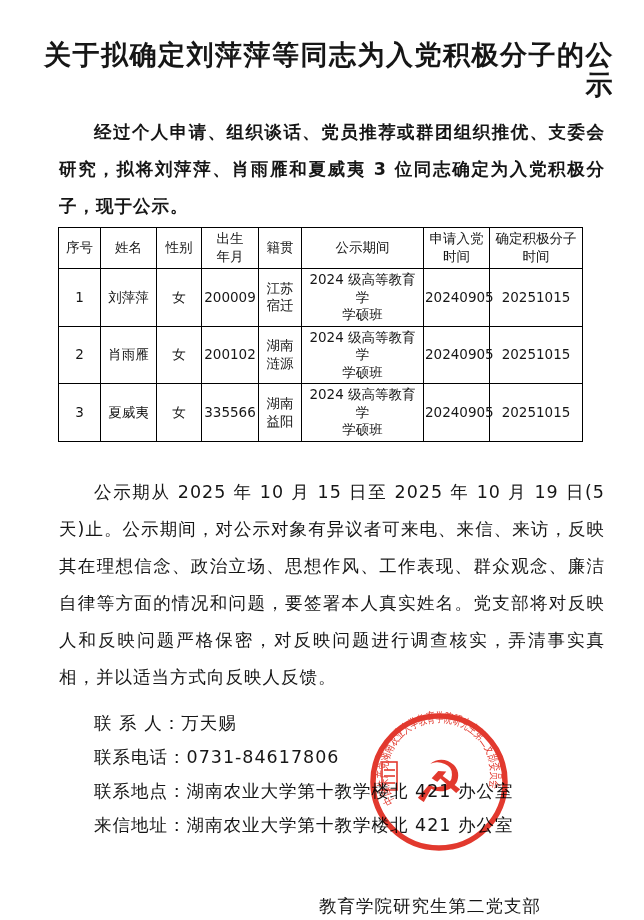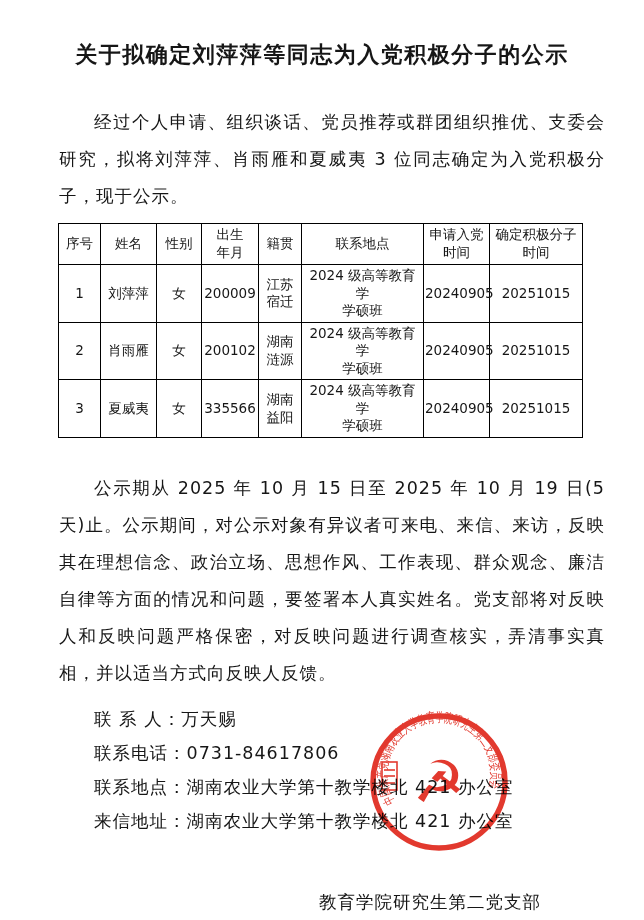--- a/index.html
+++ b/index.html
@@ -2,31 +2,31 @@
 <html><head>
 <meta charset="utf-8">
 <style>
   html,body{margin:0;padding:0;}
   body{
     width:644px;height:920px;position:relative;background:#ffffff;
     font-family:"DejaVu Sans",sans-serif;color:#161616;overflow:hidden;
   }
   .doc{position:absolute;inset:0;}
   .title{
-    margin:40px 30px 0 30px;text-align:center;
-    font-size:22px;font-weight:bold;letter-spacing:1.5px;line-height:30px;
+    margin:40px 30px 0 30px;text-align:right;
+    font-size:27px;font-weight:bold;letter-spacing:1.5px;line-height:30px;
   }
   .para{
     margin:24px 39px 0 59px;font-size:17.5px;line-height:37px;
     text-indent:2em;text-align:justify;letter-spacing:1px;
   }
-  .para.p1{margin-top:34px;}
+  .para.p1{margin-top:14px;font-weight:bold;}
   .para.p2{margin-top:32px;}
   table.roster{
-    margin:8px 0 0 58px;width:524px;border-collapse:collapse;
+    margin:2px 0 0 58px;width:524px;border-collapse:collapse;
     font-size:13.5px;table-layout:fixed;
   }
   table.roster th, table.roster td{
     border:1.5px solid #000;text-align:center;vertical-align:middle;
     white-space:pre-line;line-height:1.3;padding:2px 1px;font-weight:normal;
   }
   table.roster tr.hdr th{height:36px;}
   table.roster tr.datarow td{height:33px;}
   .contact{margin:10px 39px 16px 59px;font-size:17.5px;}
   .contact .cline{padding-left:2em;line-height:34px;letter-spacing:1px;}
@@ -61,21 +61,21 @@
         <col style="width:93px">
     </colgroup>
     <tbody>
       <tr class="hdr">
         <th>序号</th>
         <th>姓名</th>
         <th>性别</th>
         <th>出生
 年月</th>
         <th>籍贯</th>
-        <th>联系地点</th>
+        <th>公示期间</th>
         <th>申请入党
 时间</th>
         <th>确定积极分子
 时间</th>
       </tr>
       <tr class="datarow">
         <td>1</td>
         <td>刘萍萍</td>
         <td>女</td>
         <td>200009</td>

